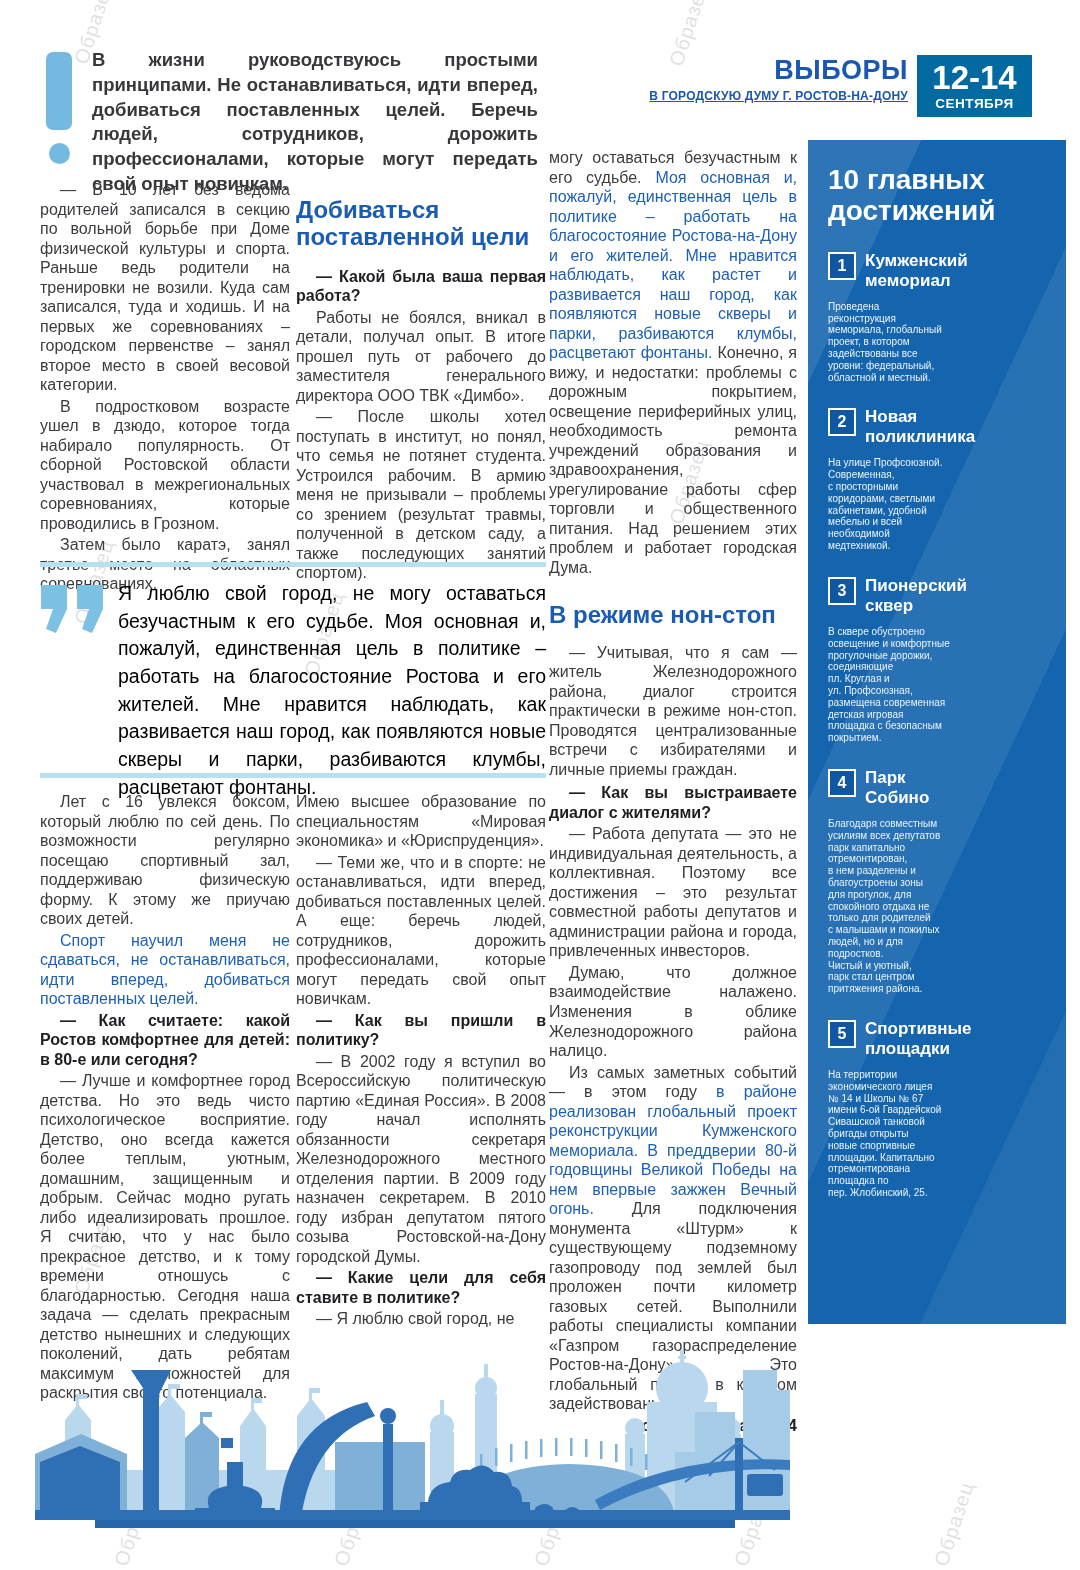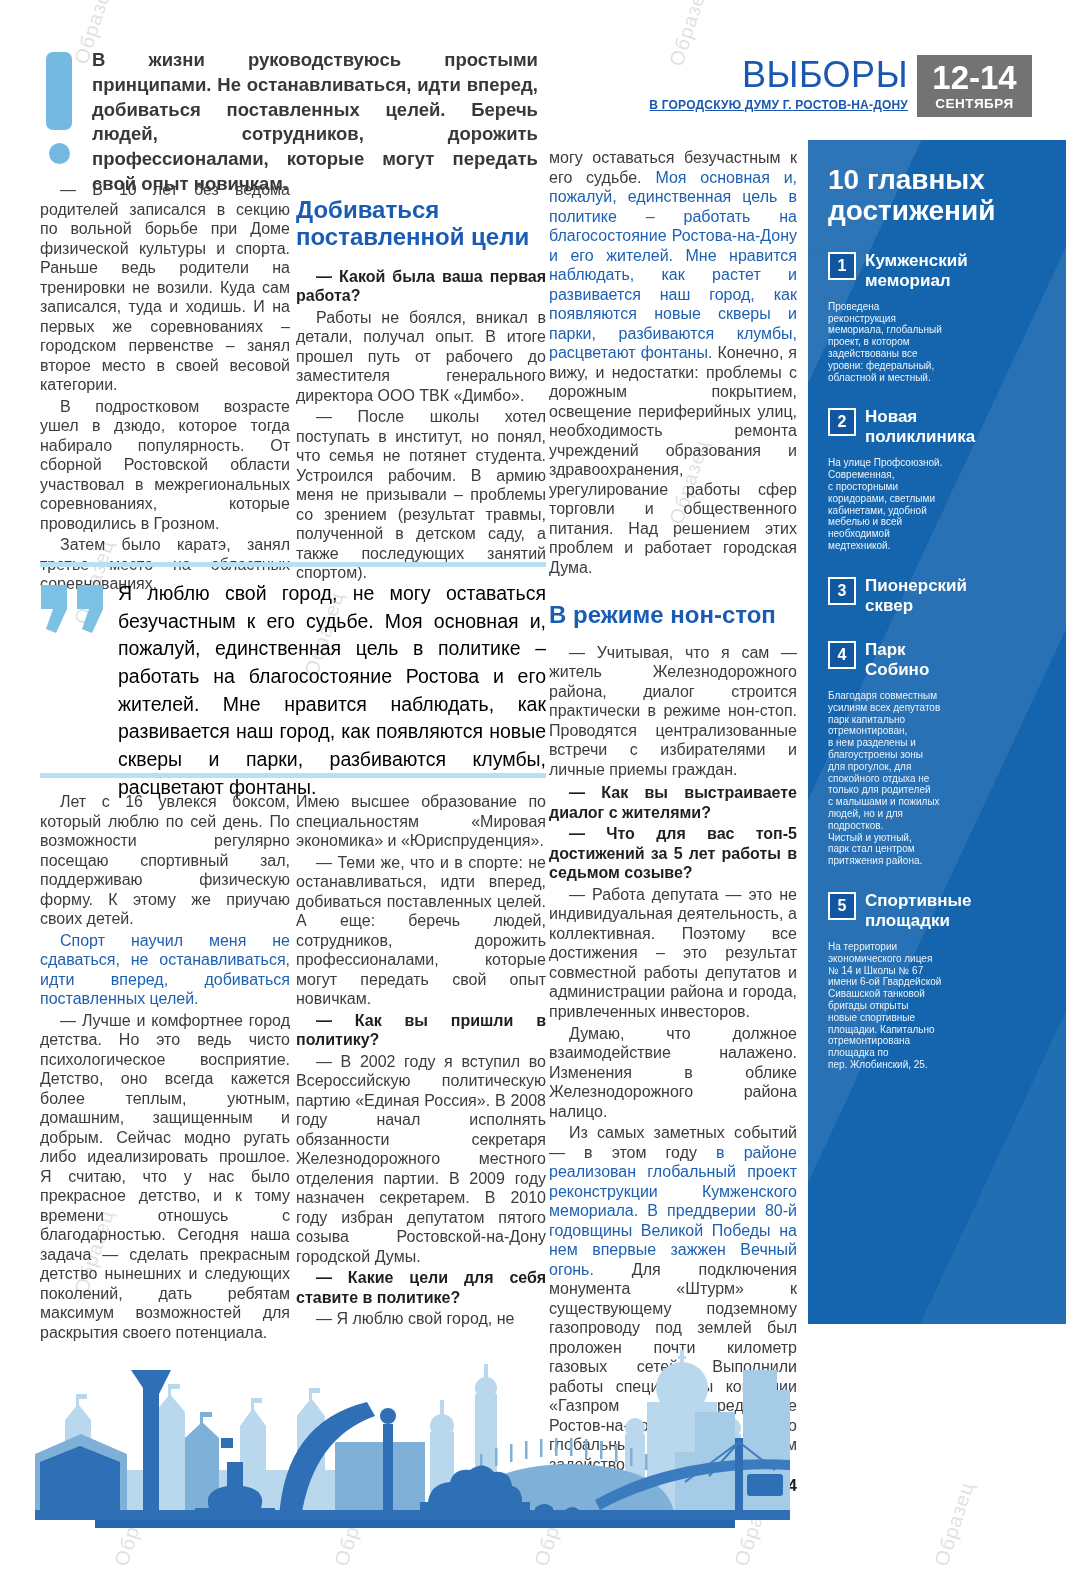--- a/index.html
+++ b/index.html
@@ -8,23 +8,23 @@
   
   .wm{position:absolute;color:#9a9aa0;opacity:.30;font-size:20px;letter-spacing:1px;
       transform:rotate(-72deg);transform-origin:left top;pointer-events:none;white-space:nowrap;}
   
   .excl{position:absolute;left:46px;top:52px;}
   .excl-bar{width:26px;height:78px;background:#74b9e0;border-radius:7px;}
   .excl-dot{width:21px;height:21px;border-radius:50%;background:#74b9e0;margin:13px 0 0 3px;}
   .intro{position:absolute;left:92px;top:48px;width:446px;font-size:18.5px;font-weight:700;
          line-height:1.34;text-align:justify;color:#38383c;}
   .election{position:absolute;left:520px;top:57px;width:388px;text-align:right;color:#1a57b0;}
-  .election .t1{font-size:36px;font-weight:400;letter-spacing:.5px;line-height:1;}
+  .election .t1{font-size:27px;font-weight:700;letter-spacing:.5px;line-height:1;}
   .election .t2{font-size:12px;font-weight:800;letter-spacing:.2px;margin-top:6px;line-height:1;text-decoration:underline;}
-  .date-badge{position:absolute;left:917px;top:55px;width:115px;height:62px;background:#737373;
+  .date-badge{position:absolute;left:917px;top:55px;width:115px;height:62px;background:#0369a1;
               color:#fff;text-align:center;display:flex;flex-direction:column;justify-content:center;}
   .date-badge .d1{font-size:33px;font-weight:800;line-height:1;}
   .date-badge .d2{font-size:13.5px;font-weight:700;letter-spacing:.5px;margin-top:3px;line-height:1;}
   
   .col{position:absolute;width:250px;}
   .p{font-size:16px;line-height:1.22;text-align:justify;margin:0;text-indent:20px;color:#3c3c40;}
   .p+.p{margin-top:2px;}
   .noind{text-indent:0;}
   .q{font-weight:700;color:#1f1f23;margin-top:14px;}
   .blue{color:#1d60b3;}
@@ -95,21 +95,20 @@
     <p class="p q">— Какой была ваша первая работа?</p>
     <p class="p">Работы не боялся, вникал в детали, получал опыт. В итоге прошел путь от рабочего до заместителя генерального директора ООО ТВК «Димбо».</p>
     <p class="p">— После школы хотел поступать в институт, но понял, что семья не потянет студента. Устроился рабочим. В армию меня не призывали – проблемы со зрением (результат травмы, полученной в детском саду, а также последующих занятий спортом).</p>
   </div>
 
   <div class="col" style="left:549px;top:148px;width:248px">
     <p class="p noind"><span>могу оставаться безучастным к его судьбе. </span><span class="blue">Моя основная и, пожалуй, единственная цель в политике – работать на благосостояние Ростова-на-Дону и его жителей. Мне нравится наблюдать, как растет и развивается наш город, как появляются новые скверы и парки, разбиваются клумбы, расцветают фонтаны.</span><span> Конечно, я вижу, и недостатки: проблемы с дорожным покрытием, освещение периферийных улиц, необходимость ремонта учреждений образования и здравоохранения, урегулирование работы сфер торговли и общественного питания. Над решением этих проблем и работает городская Дума.</span></p>
     <h2 class="h2" style="margin:24px 0 14px">В режиме нон-стоп</h2>
     <p class="p">— Учитывая, что я сам — житель Железнодорожного района, диалог строится практически в режиме нон-стоп. Проводятся централизованные встречи с избирателями и личные приемы граждан.</p>
     <p class="p q" style="margin-top:4px">— Как вы выстраиваете диалог с жителями?</p>
-    <p class="p q">— Что для вас топ-5 достижений за 5 лет работы в седьмом созыве?</p>
     <p class="p">— Работа депутата — это не индивидуальная деятельность, а коллективная. Поэтому все достижения – это результат совместной работы депутатов и администрации района и города, привлеченных инвесторов.</p>
     <p class="p">Думаю, что должное взаимодействие налажено. Изменения в облике Железнодорожного района налицо.</p>
     <p class="p"><span>Из самых заметных событий — в этом году </span><span class="blue">в районе реализован глобальный проект реконструкции Кумженского мемориала. В преддверии 80-й годовщины Великой Победы на нем впервые зажжен Вечный огонь.</span><span> Для подключения монумента «Штурм» к существующему подземному газопроводу под землей был проложен почти километр газовых сетей. Выполнили работы специалисты компании «Газпром газораспределение Ростов-на-Дону». Это глобальный проект, в котором задействованы все</span></p>
     <p class="p cont">окончание на стр. 4</p>
   </div>
 
   <div class="rule" style="left:40px;top:562px;width:506px"></div>
   <div class="pullquote">
     <div class="pq-icon">
       <svg width="66" height="52" viewBox="0 0 66 52">
@@ -117,20 +116,21 @@
         <path d="M37 1 h26 v24 l-11 24 -10 -4 7 -20 h-12 z" fill="#7cc0e4"></path>
       </svg>
     </div>
     <div class="pq-text">Я люблю свой город, не могу оставаться безучастным к его судьбе. Моя основная и, пожалуй, единственная цель в политике – работать на благосостояние Ростова и его жителей. Мне нравится наблюдать, как развивается наш город, как появляются новые скверы и парки, разбиваются клумбы, расцветают фонтаны.</div>
   </div>
   <div class="rule" style="left:40px;top:773px;width:506px"></div>
 
   <div class="col" style="left:40px;top:792px">
     <p class="p">Лет с 16 увлекся боксом, который люблю по сей день. По возможности регулярно посещаю спортивный зал, поддерживаю физическую форму. К этому же приучаю своих детей.</p>
     <p class="p blue">Спорт научил меня не сдаваться, не останавливаться, идти вперед, добиваться поставленных целей.</p>
+    <p class="p q">— Как считаете: какой Ростов комфортнее для детей: в 80-е или сегодня?</p>
     <p class="p">— Лучше и комфортнее город детства. Но это ведь чисто психологическое восприятие. Детство, оно всегда кажется более теплым, уютным, домашним, защищенным и добрым. Сейчас модно ругать либо идеализировать прошлое. Я считаю, что у нас было прекрасное детство, и к тому времени отношусь с благодарностью. Сегодня наша задача — сделать прекрасным детство нынешних и следующих поколений, дать ребятам максимум возможностей для раскрытия своего потенциала.</p>
   </div>
 
   <div class="col" style="left:296px;top:792px">
     <p class="p noind">Имею высшее образование по специальностям «Мировая экономика» и «Юриспруденция».</p>
     <p class="p">— Теми же, что и в спорте: не останавливаться, идти вперед, добиваться поставленных целей. А еще: беречь людей, сотрудников, дорожить профессионалами, которые могут передать свой опыт новичкам.</p>
     <p class="p q">— Как вы пришли в политику?</p>
     <p class="p">— В 2002 году я вступил во Всероссийскую политическую партию «Единая Россия». В 2008 году начал исполнять обязанности секретаря Железнодорожного местного отделения партии. В 2009 году назначен секретарем. В 2010 году избран депутатом пятого созыва Ростовской-на-Дону городской Думы.</p>
     <p class="p q">— Какие цели для себя ставите в политике?</p>
     <p class="p">— Я люблю свой город, не</p>
@@ -170,20 +170,30 @@
 необходимой
 медтехникой.</div>
     </div>
 
     <div class="sb-item">
       <div class="sb-head">
         <div class="sb-num">3</div>
         <div class="sb-head-title">Пионерский
 сквер</div>
       </div>
+      <div class="sb-body">В сквере обустроено
+освещение и комфортные
+прогулочные дорожки,
+соединяющие
+пл. Круглая и
+ул. Профсоюзная,
+размещена современная
+детская игровая
+площадка с безопасным
+покрытием.</div>
     </div>
 
     <div class="sb-item">
       <div class="sb-head">
         <div class="sb-num">4</div>
         <div class="sb-head-title">Парк
 Собино</div>
       </div>
       <div class="sb-body">Благодаря совместным
 усилиям всех депутатов

